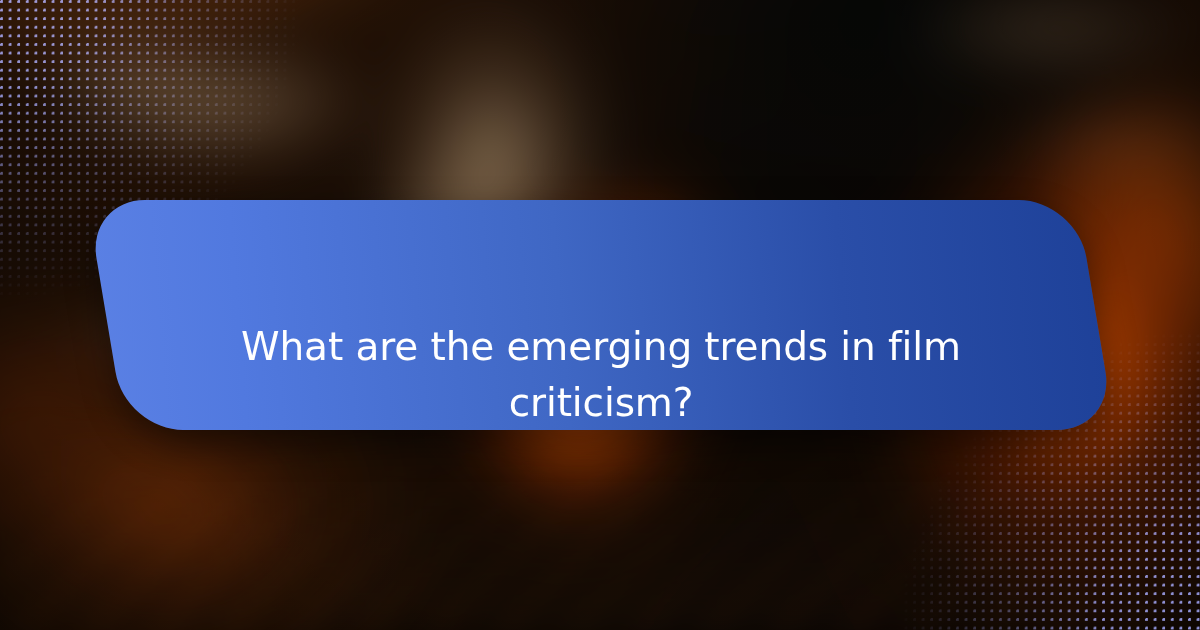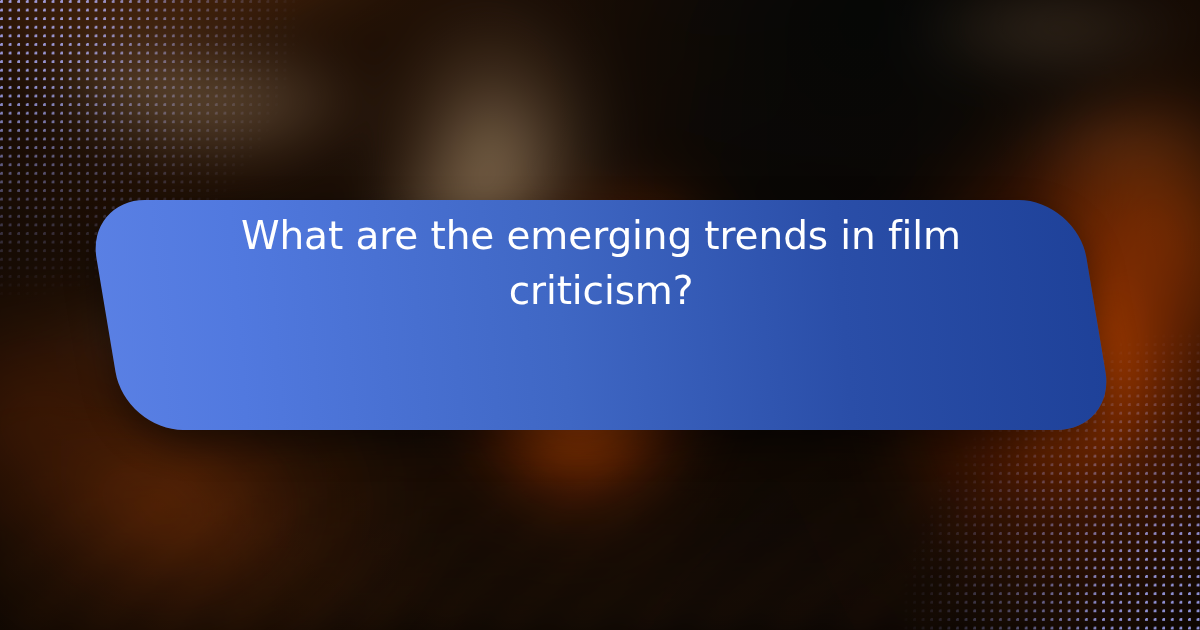--- a/index.html
+++ b/index.html
@@ -128,23 +128,23 @@
     inset: 0;
     border-radius: 58px;
     transform: skewX(9.5deg);
     box-shadow: 0 14px 34px rgba(0,0,0,0.42);
     background: linear-gradient(95deg, #5a80e4 0%, #5179df 14%, #3f67c4 46%, #2a4ea8 74%, #1e4199 100%);
   }
   .card-text {
     position: absolute;
     inset: 0;
     display: flex;
-    align-items: flex-start;
+    align-items: flex-end;
     justify-content: center;
-    padding: 8px 130px;
+    padding: 0 130px;
     box-sizing: border-box;
   }
   .q-text {
     margin: 0;
     width: 100%;
     text-align: center;
     color: #ffffff;
     font-family: "DejaVu Sans", sans-serif;
     font-size: 39px;
     font-weight: 400;

